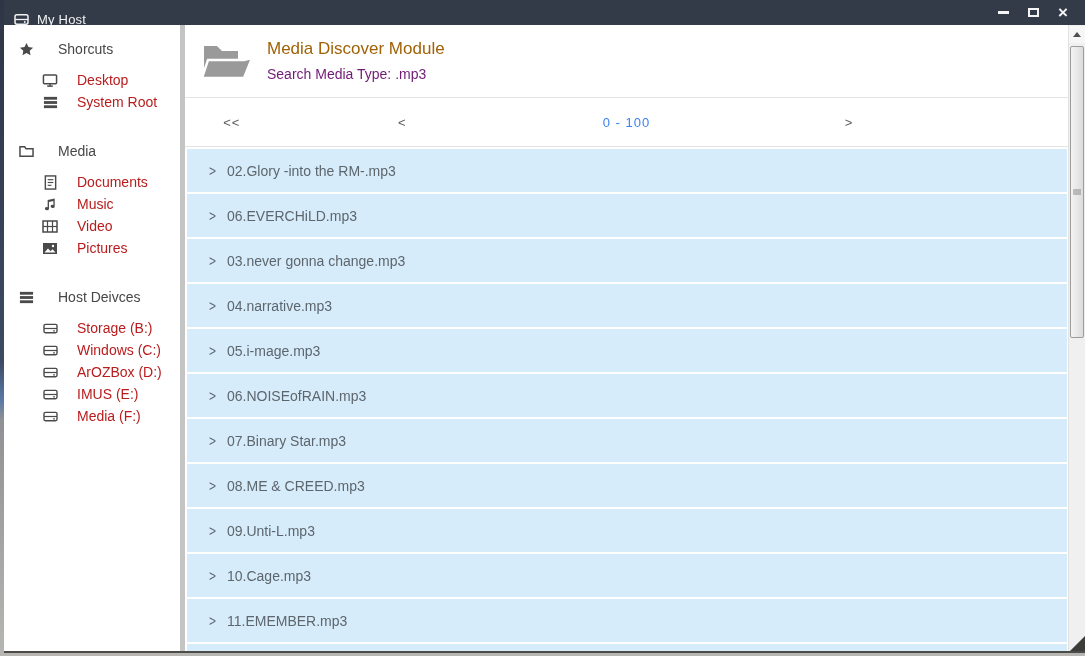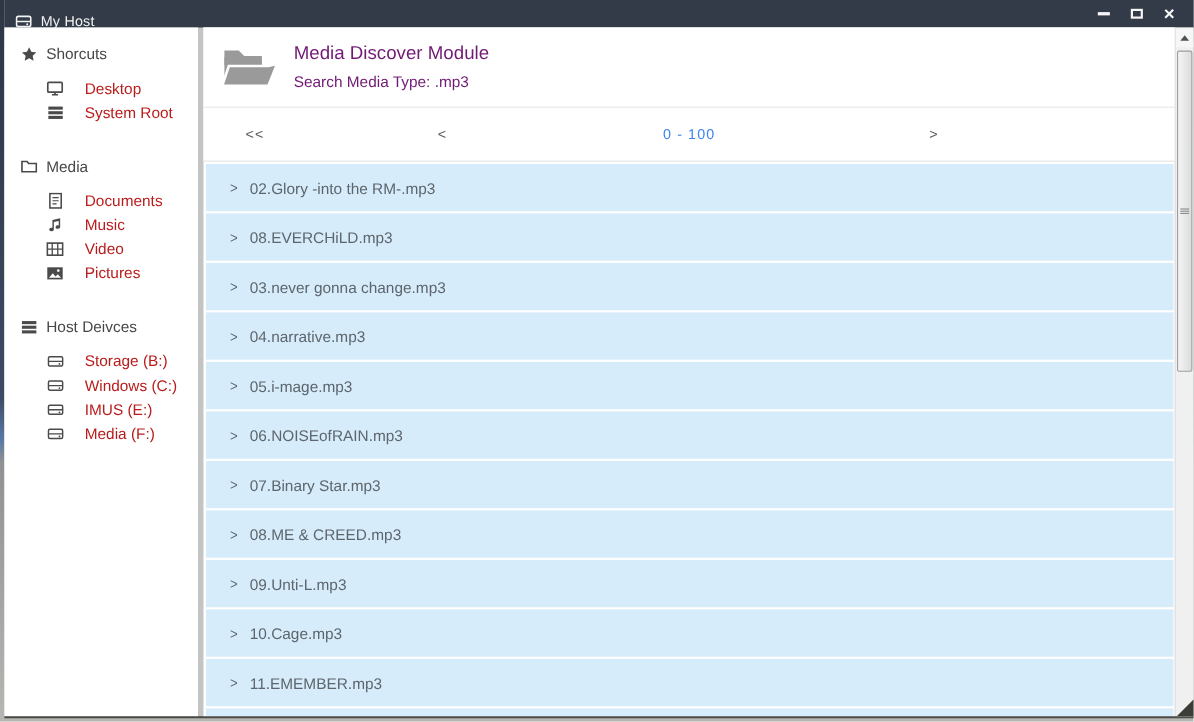--- a/index.html
+++ b/index.html
@@ -29,29 +29,29 @@
   .sidebar {
     position:absolute; left:0; top:0; bottom:0; width:176px;
     background:#ffffff; padding:14px 0 0 14px; color:#4c4c4c;
   }
   .main {
     position:absolute; left:181px; top:0; right:17px; bottom:0;
     background:#ffffff;
   }
   
   .side-section { margin-bottom:28px; }
-  .side-header { height:20px; display:flex; align-items:center; gap:8px; font-size:14px; color:#474747; }
+  .side-header { height:20px; display:flex; align-items:center; gap:24px; font-size:14px; color:#474747; }
   .side-items { list-style:none; margin-top:10px; padding-left:24px; }
   .side-items li { height:22px; display:flex; align-items:center; gap:19px; font-size:14px; color:#b91c1c; cursor:pointer; }
   .sicon { display:inline-flex; width:16px; justify-content:center; flex:0 0 auto; }
   .dot-online { width:9px; height:9px; border-radius:50%; background:#7bbd5e; margin-right:3px; }
   
   .m-header { position:absolute; left:0; top:0; right:0; height:73px; border-bottom:1px solid #e4e4e4; background:#fff; }
   .m-header .foldericon { position:absolute; left:13px; top:15px; }
-  .m-title { position:absolute; left:82px; top:14px; font-size:17px; color:#701a75; }
+  .m-title { position:absolute; left:82px; top:14px; font-size:17px; color:#a16207; }
   .m-sub { position:absolute; left:82px; top:41px; font-size:14px; color:#701a75; }
   
   .pager { position:absolute; left:0; top:73px; right:0; height:49px; border-bottom:1px solid #e4e4e4; background:#fff; font-size:13px; color:#5d5d5d; }
   .pager span { position:absolute; top:50%; transform:translate(-50%,-50%); cursor:pointer; letter-spacing:1px; }
   .pg-first { left:5.3%; }
   .pg-prev  { left:24.6%; }
   .pg-range { left:50%; cursor:default !important; color:#3b82f6; }
   .pg-next  { left:75.2%; }
   
   .filelist { position:absolute; left:2px; top:124px; right:1px; bottom:0; overflow:hidden; }
@@ -228,20 +228,30 @@
             <span>Windows (C:)</span>
           </li>
           <li>
             <span class="sicon">
               <svg width="15" height="13" viewBox="0 0 16 14">
                   <rect x="1" y="2.5" width="14" height="9" rx="1.5" fill="none" stroke="#4a4a4a" stroke-width="1.5"></rect>
                   <line x1="1" y1="7" x2="15" y2="7" stroke="#4a4a4a" stroke-width="1.3"></line>
                   <circle cx="11.8" cy="9.5" r=".9" fill="#4a4a4a"></circle>
                 </svg>
             </span>
+            <span>ArOZBox (D:)</span>
+          </li>
+          <li>
+            <span class="sicon">
+              <svg width="15" height="13" viewBox="0 0 16 14">
+                  <rect x="1" y="2.5" width="14" height="9" rx="1.5" fill="none" stroke="#4a4a4a" stroke-width="1.5"></rect>
+                  <line x1="1" y1="7" x2="15" y2="7" stroke="#4a4a4a" stroke-width="1.3"></line>
+                  <circle cx="11.8" cy="9.5" r=".9" fill="#4a4a4a"></circle>
+                </svg>
+            </span>
             <span>IMUS (E:)</span>
           </li>
           <li>
             <span class="sicon">
               <svg width="15" height="13" viewBox="0 0 16 14">
                   <rect x="1" y="2.5" width="14" height="9" rx="1.5" fill="none" stroke="#4a4a4a" stroke-width="1.5"></rect>
                   <line x1="1" y1="7" x2="15" y2="7" stroke="#4a4a4a" stroke-width="1.3"></line>
                   <circle cx="11.8" cy="9.5" r=".9" fill="#4a4a4a"></circle>
                 </svg>
             </span>
@@ -275,21 +285,21 @@
       </div>
 
       <div class="filelist">
 
       <div class="row">
           <span class="chev">&gt;</span>
           <span class="fname">02.Glory -into the RM-.mp3</span>
         </div>
           <div class="row">
           <span class="chev">&gt;</span>
-          <span class="fname">08.EVERCHiLD.mp3</span>
+          <span class="fname">06.EVERCHiLD.mp3</span>
         </div>
           <div class="row">
           <span class="chev">&gt;</span>
           <span class="fname">03.never gonna change.mp3</span>
         </div>
           <div class="row">
           <span class="chev">&gt;</span>
           <span class="fname">04.narrative.mp3</span>
         </div>
           <div class="row">

